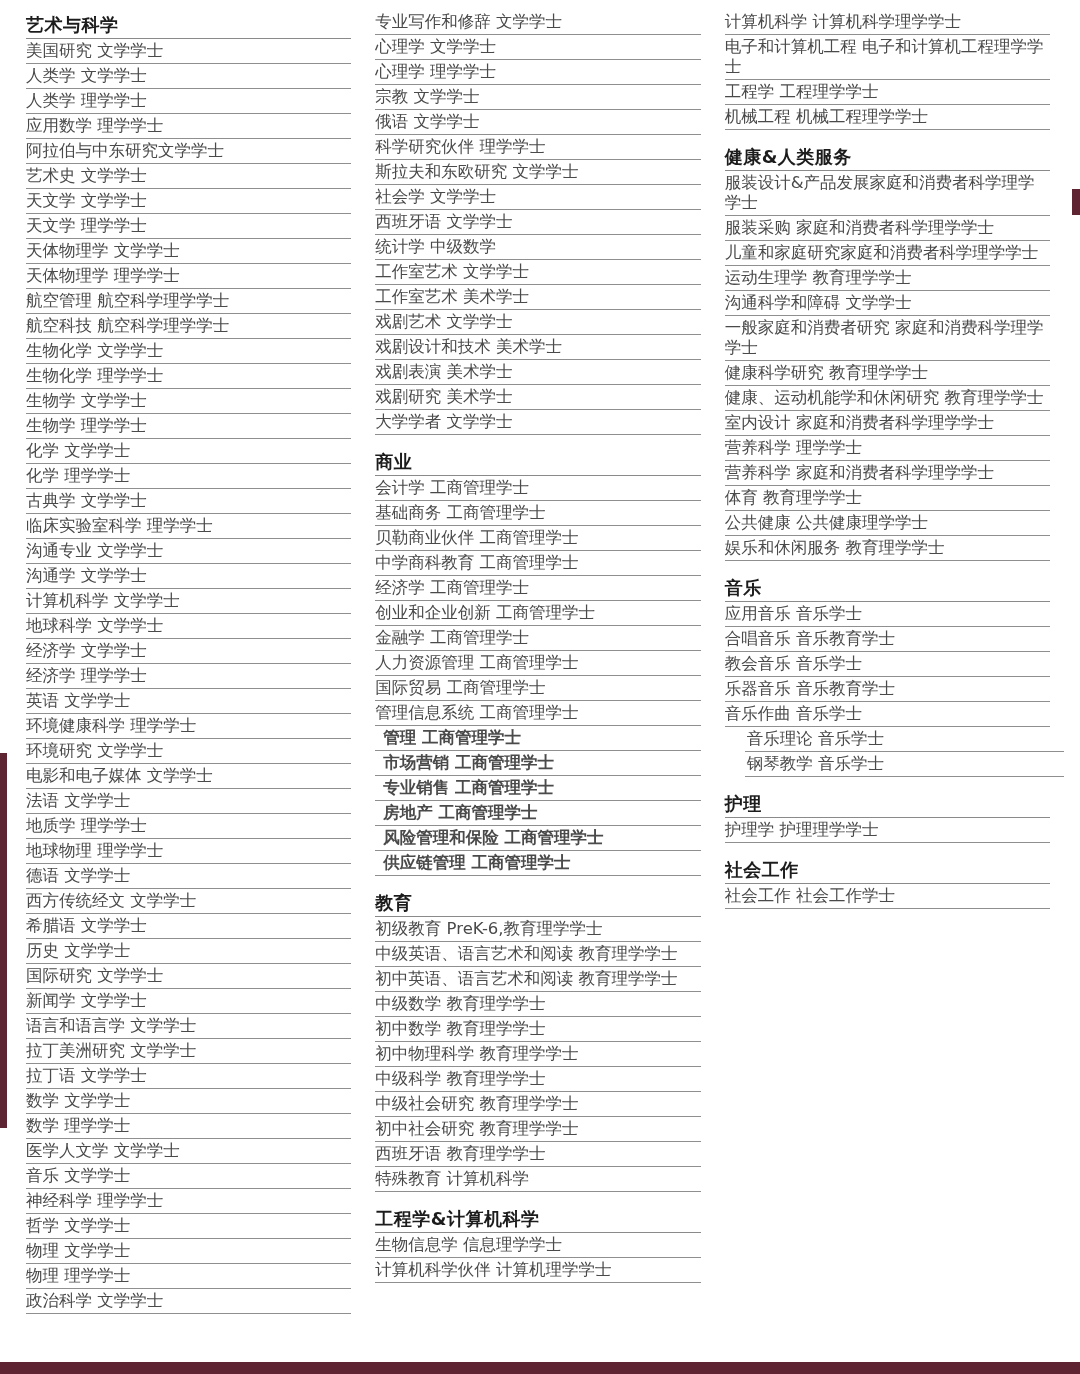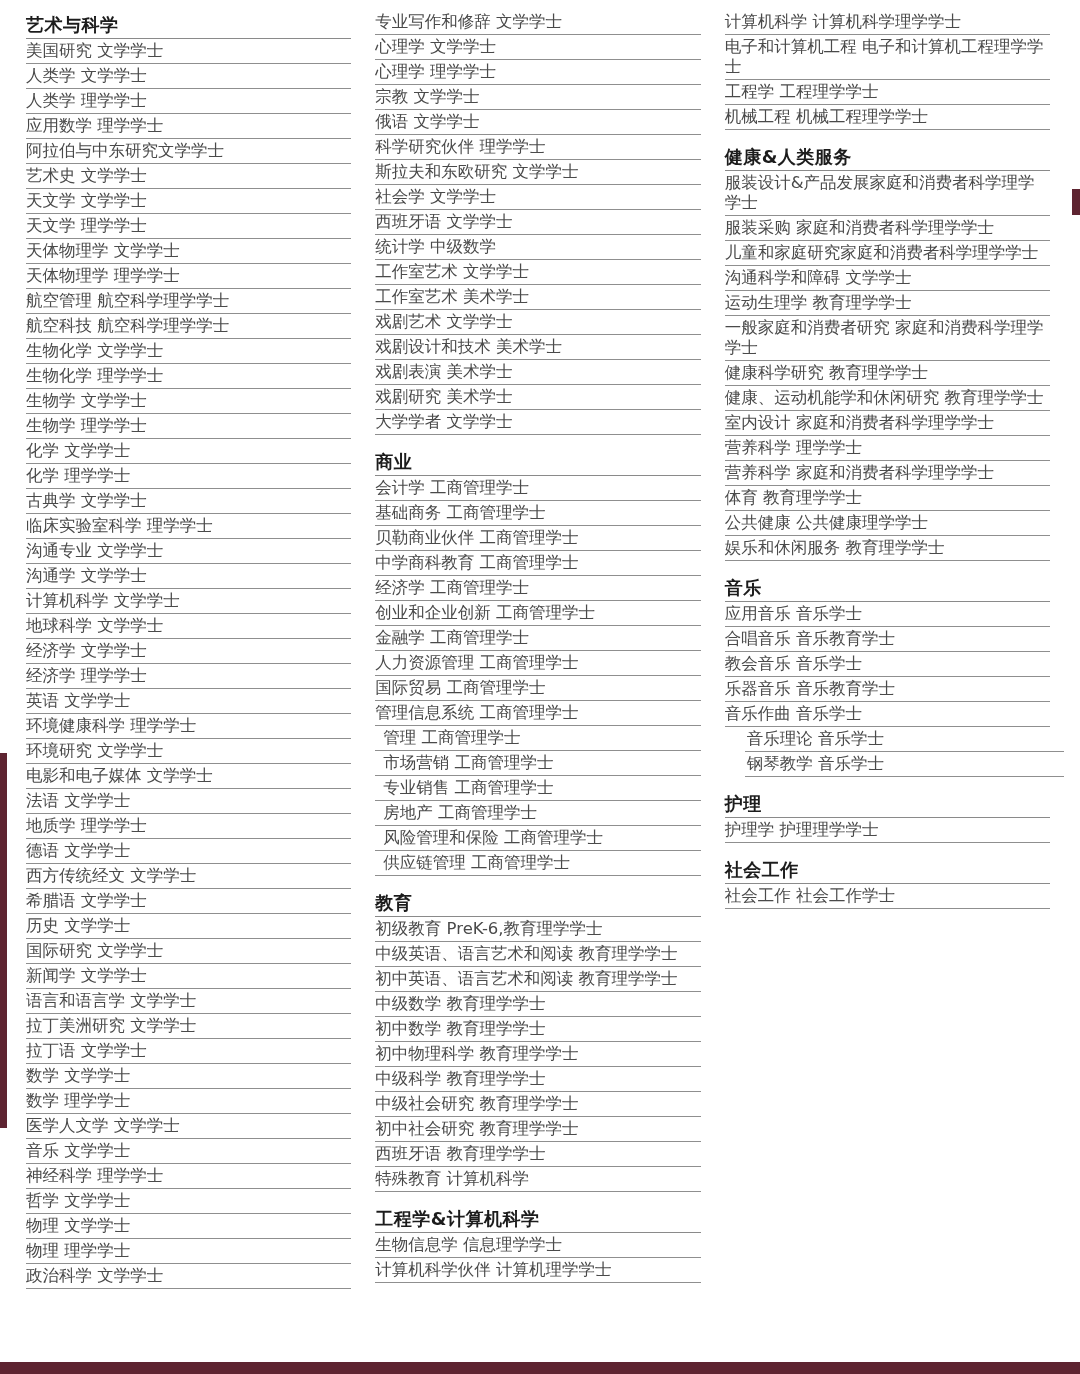--- a/index.html
+++ b/index.html
@@ -43,21 +43,21 @@
   .col .section-title:not(:first-child) {
     margin-top: 12px;
   }
   .row {
     font-size: 16.5px;
     color: #4a4a4a;
     line-height: 20px;
     padding: 2px 0 2px 0;
     border-bottom: 1px solid #8f8f8f;
   }
-  .row.indent-1 { padding-left: 8px; }
+  .row.indent-1 { padding-left: 8px; font-weight: bold; }
   .row.indent-2 { margin-left: 20px; margin-right: -14px; padding-left: 2px; }
   .accent-bar {
     position: absolute;
     background: #5e2431;
   }
   .accent-left   { left: 0; top: 753px; width: 7px; height: 375px; }
   .accent-right  { right: 0; top: 189px; width: 8px; height: 26px; }
   .accent-bottom { left: 0; bottom: 0; width: 100%; height: 12px; }
 </style>
 </head>
@@ -92,20 +92,21 @@
         <div class="row">计算机科学 文学学士</div>
         <div class="row">地球科学 文学学士</div>
         <div class="row">经济学 文学学士</div>
         <div class="row">经济学 理学学士</div>
         <div class="row">英语 文学学士</div>
         <div class="row">环境健康科学 理学学士</div>
         <div class="row">环境研究 文学学士</div>
         <div class="row">电影和电子媒体 文学学士</div>
         <div class="row">法语 文学学士</div>
         <div class="row">地质学 理学学士</div>
+        <div class="row">地球物理 理学学士</div>
         <div class="row">德语 文学学士</div>
         <div class="row">西方传统经文 文学学士</div>
         <div class="row">希腊语 文学学士</div>
         <div class="row">历史 文学学士</div>
         <div class="row">国际研究 文学学士</div>
         <div class="row">新闻学 文学学士</div>
         <div class="row">语言和语言学 文学学士</div>
         <div class="row">拉丁美洲研究 文学学士</div>
         <div class="row">拉丁语 文学学士</div>
         <div class="row">数学 文学学士</div>
@@ -171,22 +172,22 @@
       </div>
       <div class="col">
         <div class="row">计算机科学 计算机科学理学学士</div>
         <div class="row">电子和计算机工程 电子和计算机工程理学学士</div>
         <div class="row">工程学 工程理学学士</div>
         <div class="row">机械工程 机械工程理学学士</div>
         <div class="section-title">健康&amp;人类服务</div>
         <div class="row">服装设计&amp;产品发展家庭和消费者科学理学学士</div>
         <div class="row">服装采购 家庭和消费者科学理学学士</div>
         <div class="row">儿童和家庭研究家庭和消费者科学理学学士</div>
+        <div class="row">运动生理学 教育理学学士</div>
         <div class="row">沟通科学和障碍 文学学士</div>
-        <div class="row">运动生理学 教育理学学士</div>
         <div class="row">一般家庭和消费者研究 家庭和消费科学理学学士</div>
         <div class="row">健康科学研究 教育理学学士</div>
         <div class="row">健康、运动机能学和休闲研究 教育理学学士</div>
         <div class="row">室内设计 家庭和消费者科学理学学士</div>
         <div class="row">营养科学 理学学士</div>
         <div class="row">营养科学 家庭和消费者科学理学学士</div>
         <div class="row">体育 教育理学学士</div>
         <div class="row">公共健康 公共健康理学学士</div>
         <div class="row">娱乐和休闲服务 教育理学学士</div>
         <div class="section-title">音乐</div>

